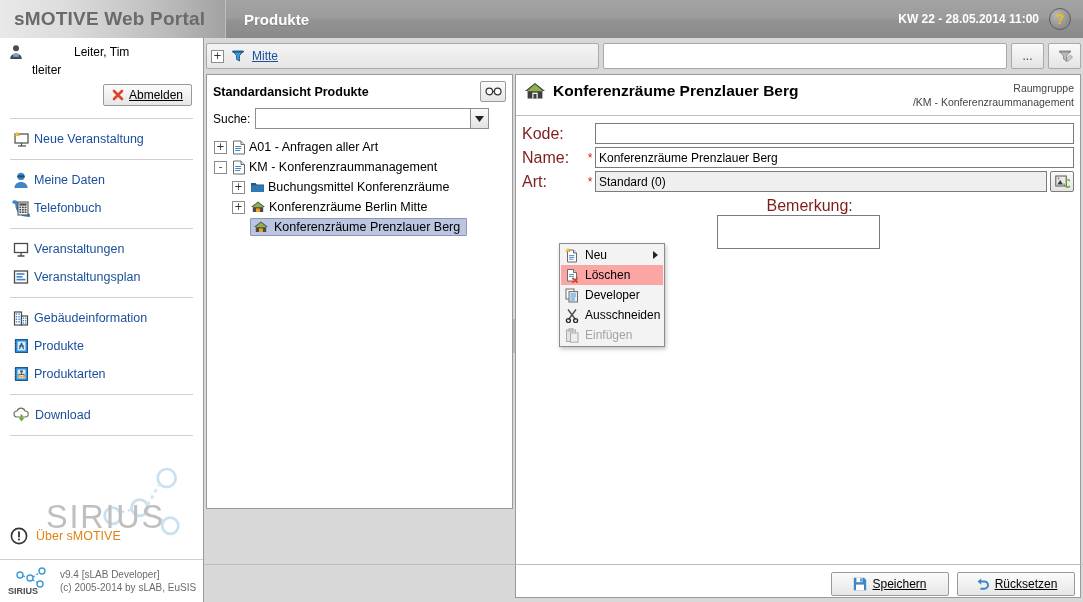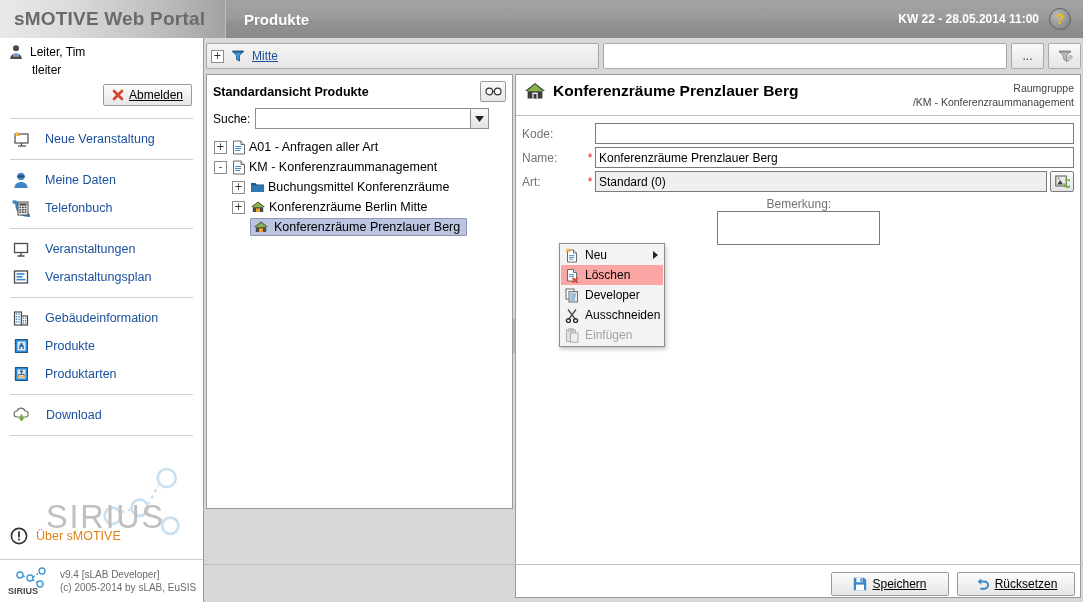--- a/index.html
+++ b/index.html
@@ -46,34 +46,34 @@
   }
 
   
   .sidebar {
     position:absolute; left:0; top:38px; width:204px; height:564px;
     background:#fff; border-right:1px solid #9a9a9a;
     display:flex; flex-direction:column;
   }
   .user-block { padding:6px 8px 6px 8px; }
   .user-row { display:flex; align-items:center; gap:6px; font-size:12px; }
-  .user-name { font-size:12px; color:#000; }
+  .user-name { font-size:12px; color:#000;margin-left:44px; }
   .user-login { margin-left:24px; margin-top:3px; font-size:12px; color:#000;}
   .logout-wrap { display:flex; justify-content:flex-end; margin-top:7px; padding-right:3px;}
   .btn {
     background: linear-gradient(to bottom, #fbfbfb, #e6e6e6);
     border:1px solid #9a9a9a; border-radius:2px;
     padding:3px 8px; font-size:12px; color:#000;
     display:inline-flex; align-items:center; gap:5px; cursor:pointer;
   }
   .btn u { text-decoration:underline; }
   .sep { height:1px; background:#cfcfcf; margin:6px 10px; }
   .nav { padding:0 0 0 0; }
   .nav-item {
-    display:flex; align-items:center; gap:15px;
+    display:flex; align-items:center; gap:4px;
     padding:5px 10px 5px 12px; cursor:pointer;
   }
   .nav-label { color:#1a4f9c; font-size:12.5px; }
   .nav-label.orange { color:#e08214; }
   .logo-area { flex:1; position:relative; }
   .sirius-logo {
     position:absolute; left:30px; top:18px; width:160px; height:90px;
     color:#bdbdbd; font-size:30px; letter-spacing:2px;
     font-family:"Liberation Sans", sans-serif;
   }
@@ -169,21 +169,21 @@
     display:flex; align-items:flex-start; justify-content:space-between;
     padding:6px 6px 6px 8px; border-bottom:1px solid #bfbfbf;
   }
   .detail-title { display:flex; align-items:center; gap:7px; }
   .detail-title-text { font-size:15.5px; font-weight:bold; color:#000; }
   .detail-meta { text-align:right; font-size:10.5px; color:#444; line-height:1.35; }
   .form {
     padding:7px 6px 0 6px;
   }
   .frow { display:flex; align-items:center; margin-bottom:3px; }
-  .flabel { width:63px; font-size:12px; color:#737373; }
+  .flabel { width:63px; font-size:16px; color:#7f1d1d; }
   .freq { width:10px; color:#d02020; font-size:12px; text-align:center; }
   .ftext {
     flex:1; height:21px; border:1px solid #7b7b7b; background:#fff;
     font-size:12px; padding:0 3px; font-family:"Liberation Sans", sans-serif;
   }
   .ftext.readonly { background:#efefef; }
   .picker-btn {
     width:24px; height:21px; margin-left:3px;
     border:1px solid #7b7b7b; border-radius:2px;
     background: linear-gradient(to bottom,#fafafa,#e4e4e4);

